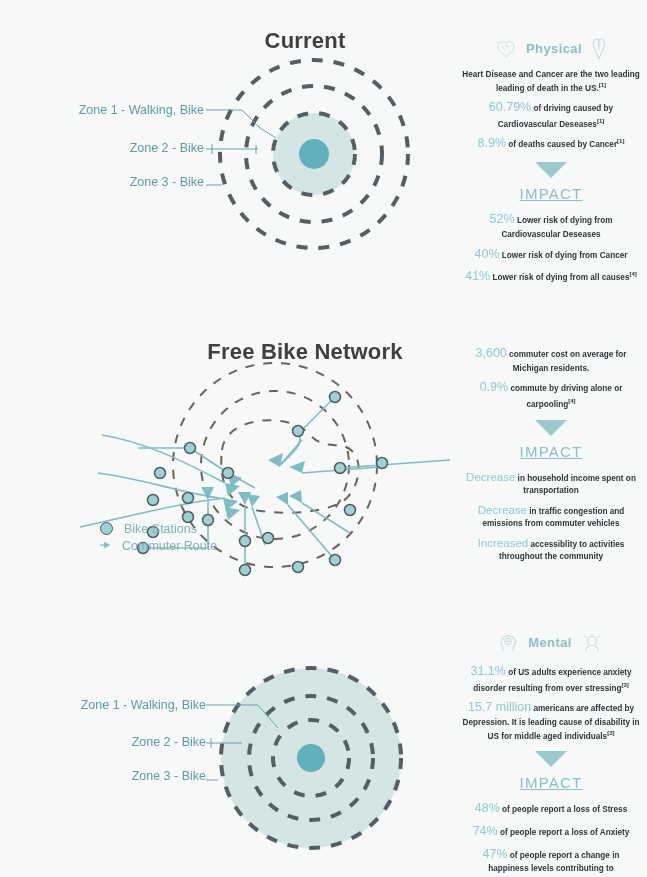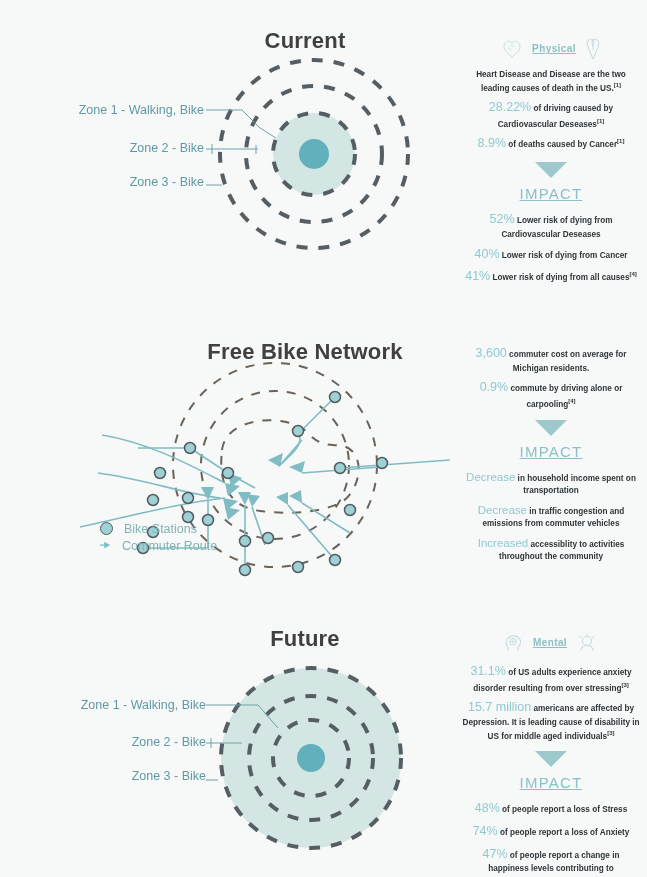--- a/index.html
+++ b/index.html
@@ -54,21 +54,21 @@
     font-size:8.2px;
     line-height:1.42;
     color:#2d3538;
     font-weight:bold;
   }
   .cat-row{
     display:flex;align-items:center;justify-content:center;
     gap:9px;margin-bottom:9px;height:22px;
   }
   .cat-name{
-    font-size:10px;color:#8cc0c6;font-weight:bold;letter-spacing:.4px;text-decoration:underline;
+    font-size:13px;color:#8cc0c6;font-weight:bold;letter-spacing:.4px;
   }
   .cat-icon{opacity:.55;flex:none;}
   .stat-line{margin-bottom:5px;}
   .big{
     color:#8ecad1;font-weight:normal;
     font-size:12.5px;vertical-align:baseline;
   }
   .big.word{font-size:11.5px;}
   .sup{font-size:6px;vertical-align:super;}
   .impact-arrow{margin:8px auto 4px;display:block;}
@@ -115,24 +115,24 @@
         <path d="M12 5 C11 8 13 9 15 8 M9 8 C8 10 9 12 11 12" fill="none" stroke="#9ec9cc" stroke-width="0.9"></path>
       </svg>
       <span class="cat-name">Physical</span>
       <svg class="cat-icon" width="16" height="22" viewBox="0 0 16 22">
         <path d="M8 21 L3 9 C1 5 3 1 6 1 C9 1 10 4 8 8 L8 12" fill="none" stroke="#9ec9cc" stroke-width="1.1"></path>
         <path d="M8 21 L13 9 C15 5 13 1 10 1 C7 1 6 4 8 8" fill="none" stroke="#9ec9cc" stroke-width="1.1"></path>
       </svg>
     </div>
 
     <div class="stat-line">
-      <span>Heart Disease and Disease are the two leading causes of death in the US.</span><span class="sup">[1]</span>
-    </div>
-    <div class="stat-line">
-      <span class="big">28.22%</span>
+      <span>Heart Disease and Cancer are the two leading leading of death in the US.</span><span class="sup">[1]</span>
+    </div>
+    <div class="stat-line">
+      <span class="big">60.79%</span>
       <span>of driving caused by Cardiovascular Deseases</span><span class="sup">[1]</span>
     </div>
     <div class="stat-line">
       <span class="big">8.9%</span>
       <span>of deaths caused by Cancer</span><span class="sup">[1]</span>
     </div>
 
     <svg class="impact-arrow" width="32" height="18" viewBox="0 0 32 18">
       <path d="M0 1 L32 1 L16 17 Z" fill="#9ec9cc"></path>
     </svg>
@@ -264,21 +264,20 @@
     </div>
     <div class="stat-line">
       <span class="big word">Increased</span>
       <span>accessiblity to activities throughout the community</span>
     </div>
   </div>
 </section>
 
 <section class="panel" id="panel-future">
 
-  <div class="panel-title" style="left:225px;top:26px;width:160px;">Future</div>
 
   <svg class="diagram" style="left:211px;top:63px;" width="200" height="200">
     <circle cx="100" cy="95" r="90" fill="#d3e6e4" stroke="#555f63" stroke-width="4" stroke-dasharray="11 11"></circle>
     <circle cx="100" cy="95" r="62" fill="none" stroke="#555f63" stroke-width="4" stroke-dasharray="11 11"></circle>
     <circle cx="100" cy="95" r="38" fill="none" stroke="#555f63" stroke-width="4" stroke-dasharray="11 11"></circle>
     <circle cx="100" cy="95" r="14" fill="#62b0bb"></circle>
   </svg>
 
   <div class="zone-label" style="left:58px;top:98px;width:148px;">Zone 1 - Walking, Bike</div>
   <svg style="position:absolute;left:206px;top:96px;" width="80" height="46">

